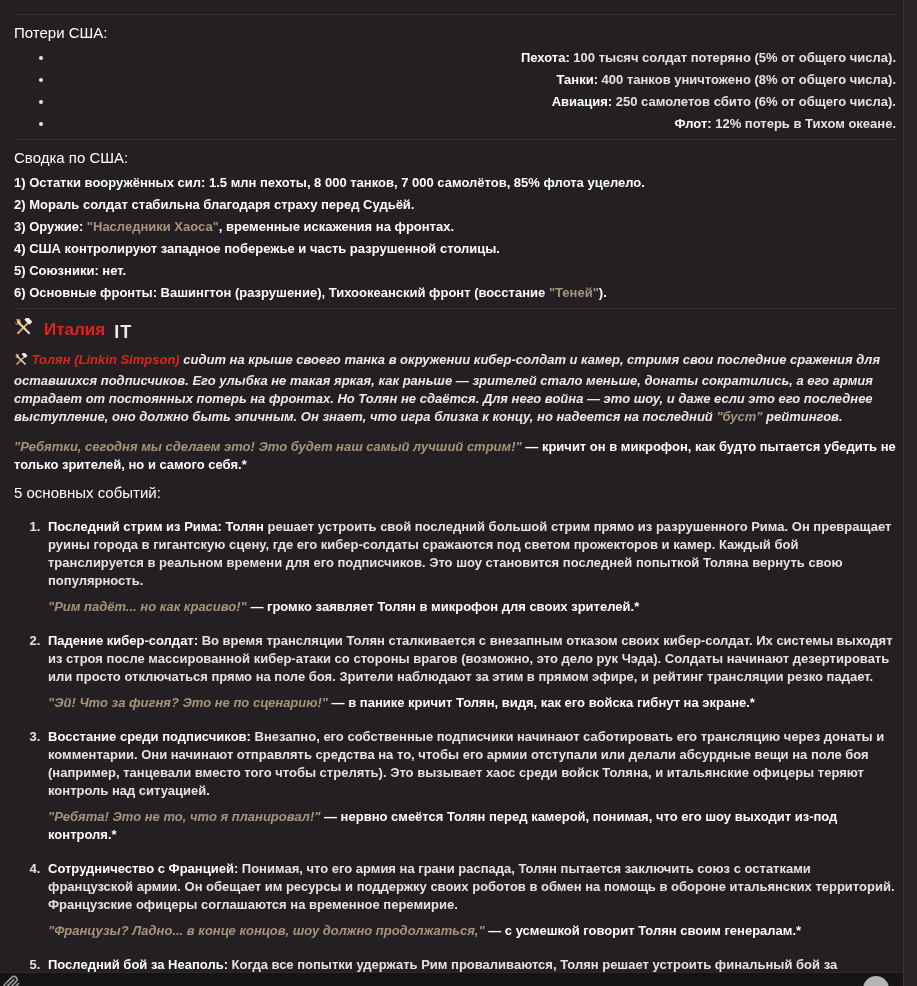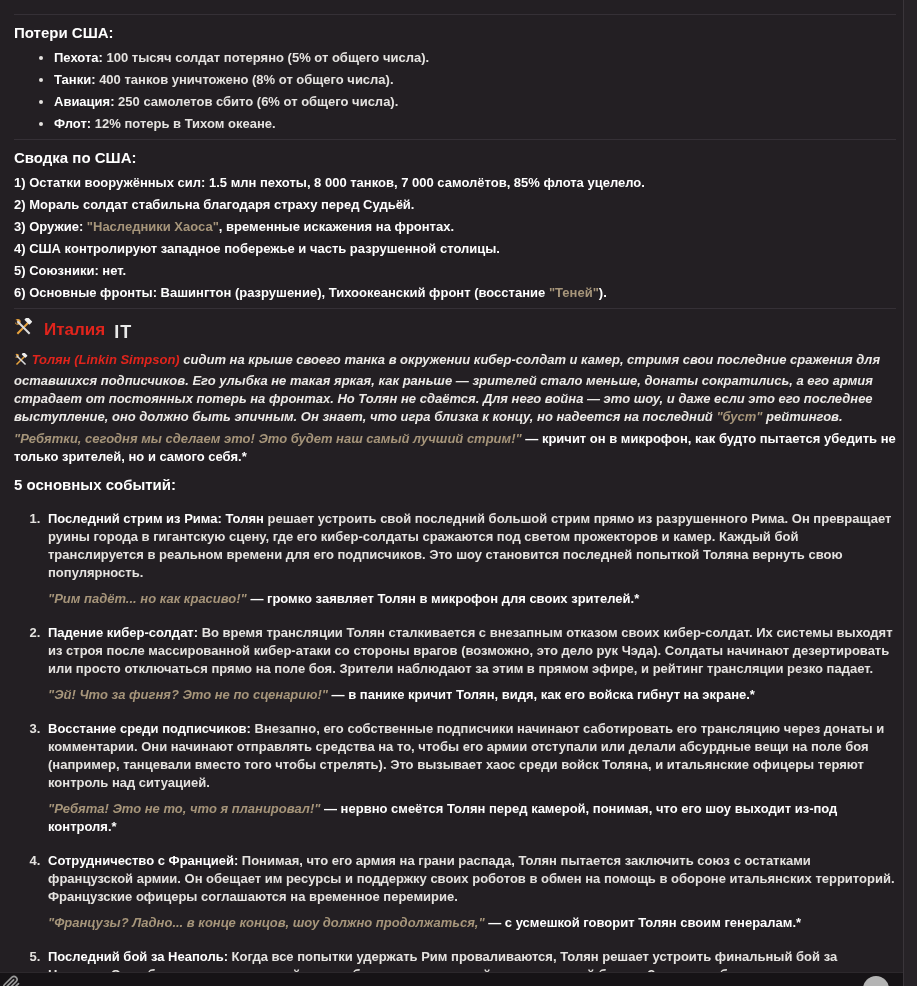--- a/index.html
+++ b/index.html
@@ -10,33 +10,33 @@
     -webkit-font-smoothing:antialiased;
   }
   .content{
     position:absolute;top:0;left:0;right:13px;bottom:14px;
     padding:0 8px 0 14px;overflow:hidden;
     color:#e5e3e0;font-size:13px;line-height:18px;font-weight:600;
   }
   hr.divider{border:0;border-top:1px solid #353036;margin:0;}
   hr.top{margin-top:14px;}
   hr.sect{margin-top:6px;}
-  h3.sec-title{font-size:15px;line-height:18px;color:#ffffff;font-weight:700;margin:9px 0 7px;}
+  h3.sec-title{font-size:15px;line-height:18px;color:#ffffff;font-weight:400;margin:9px 0 7px;}
   b{color:#ffffff;font-weight:700;}
   ul.losses{margin:0 0 4px;padding:0 0 0 40px;list-style:disc;}
-  ul.losses li{margin:0 0 4px;}
+  ul.losses li{margin:0 0 4px;text-align:right;}
   p.sum-line{margin:0 0 4px;}
   .tan{color:#a6957a;}
   .tan.q{font-style:italic;}
   .red{color:#e0241c;}
   h2.italy-h{display:flex;align-items:center;gap:11px;margin:9px 0 9px;font-size:17px;line-height:20px;}
   h2.italy-h .red{font-weight:700;}
   .flag-txt{color:#e9e9e9;font-weight:700;font-size:18px;letter-spacing:1px;margin-left:-2px;padding-top:3px;}
   .tool{display:inline-block;vertical-align:-3px;}
-  p.intro{margin:0 0 4px;font-style:italic;color:#eceae7;}
+  p.intro{margin:0 0 12px;font-style:italic;color:#eceae7;}
   p.intro .red{font-style:italic;}
   p.quote-line{margin:0 0 10px;}
   p.quote-line .tan{font-style:italic;}
   ol.events{margin:0 0 0;padding:0 0 0 30px;}
   ol.events>li{margin:16px 0 0;padding-left:4px;}
   ol.events p.body{margin:0 0 8px;}
   ol.events p.evquote{margin:0 0 10px;}
   ol.events p.evquote .tan{font-style:italic;}
   
   .bottom-bar{

